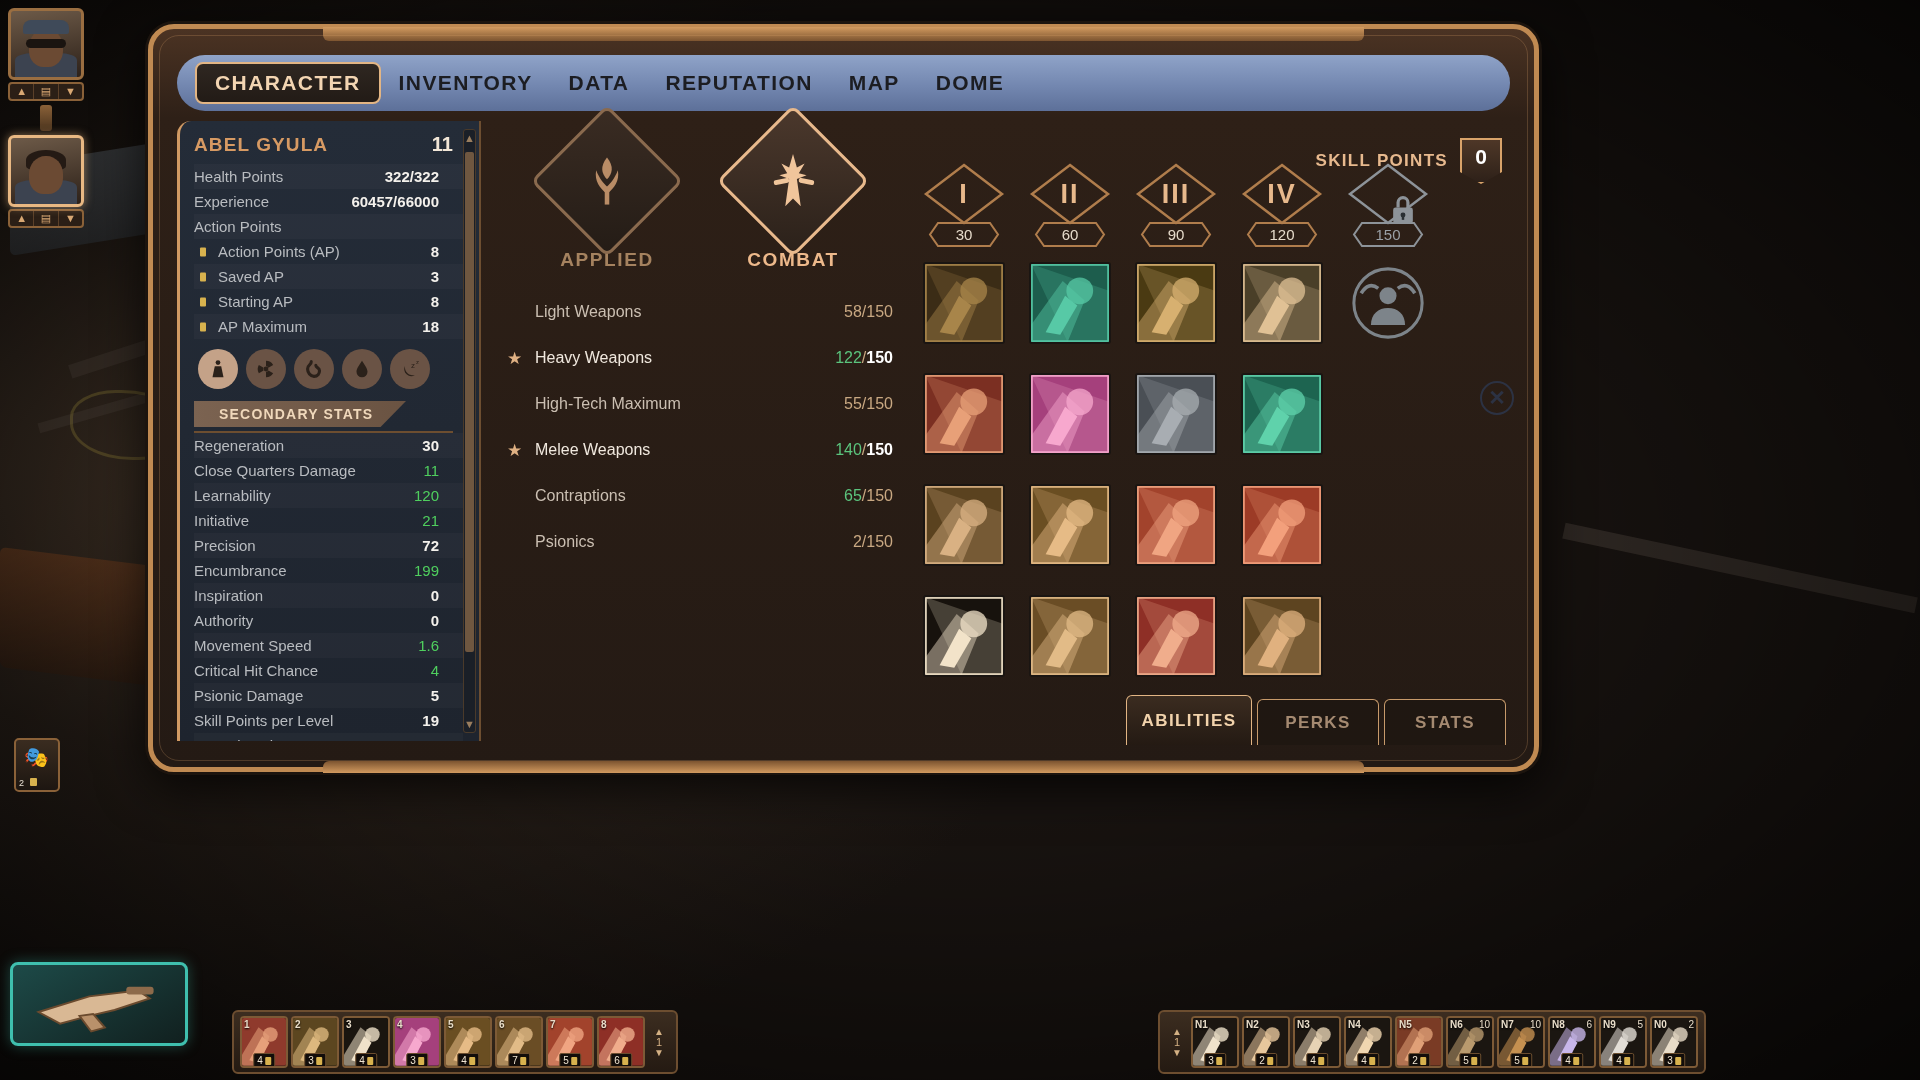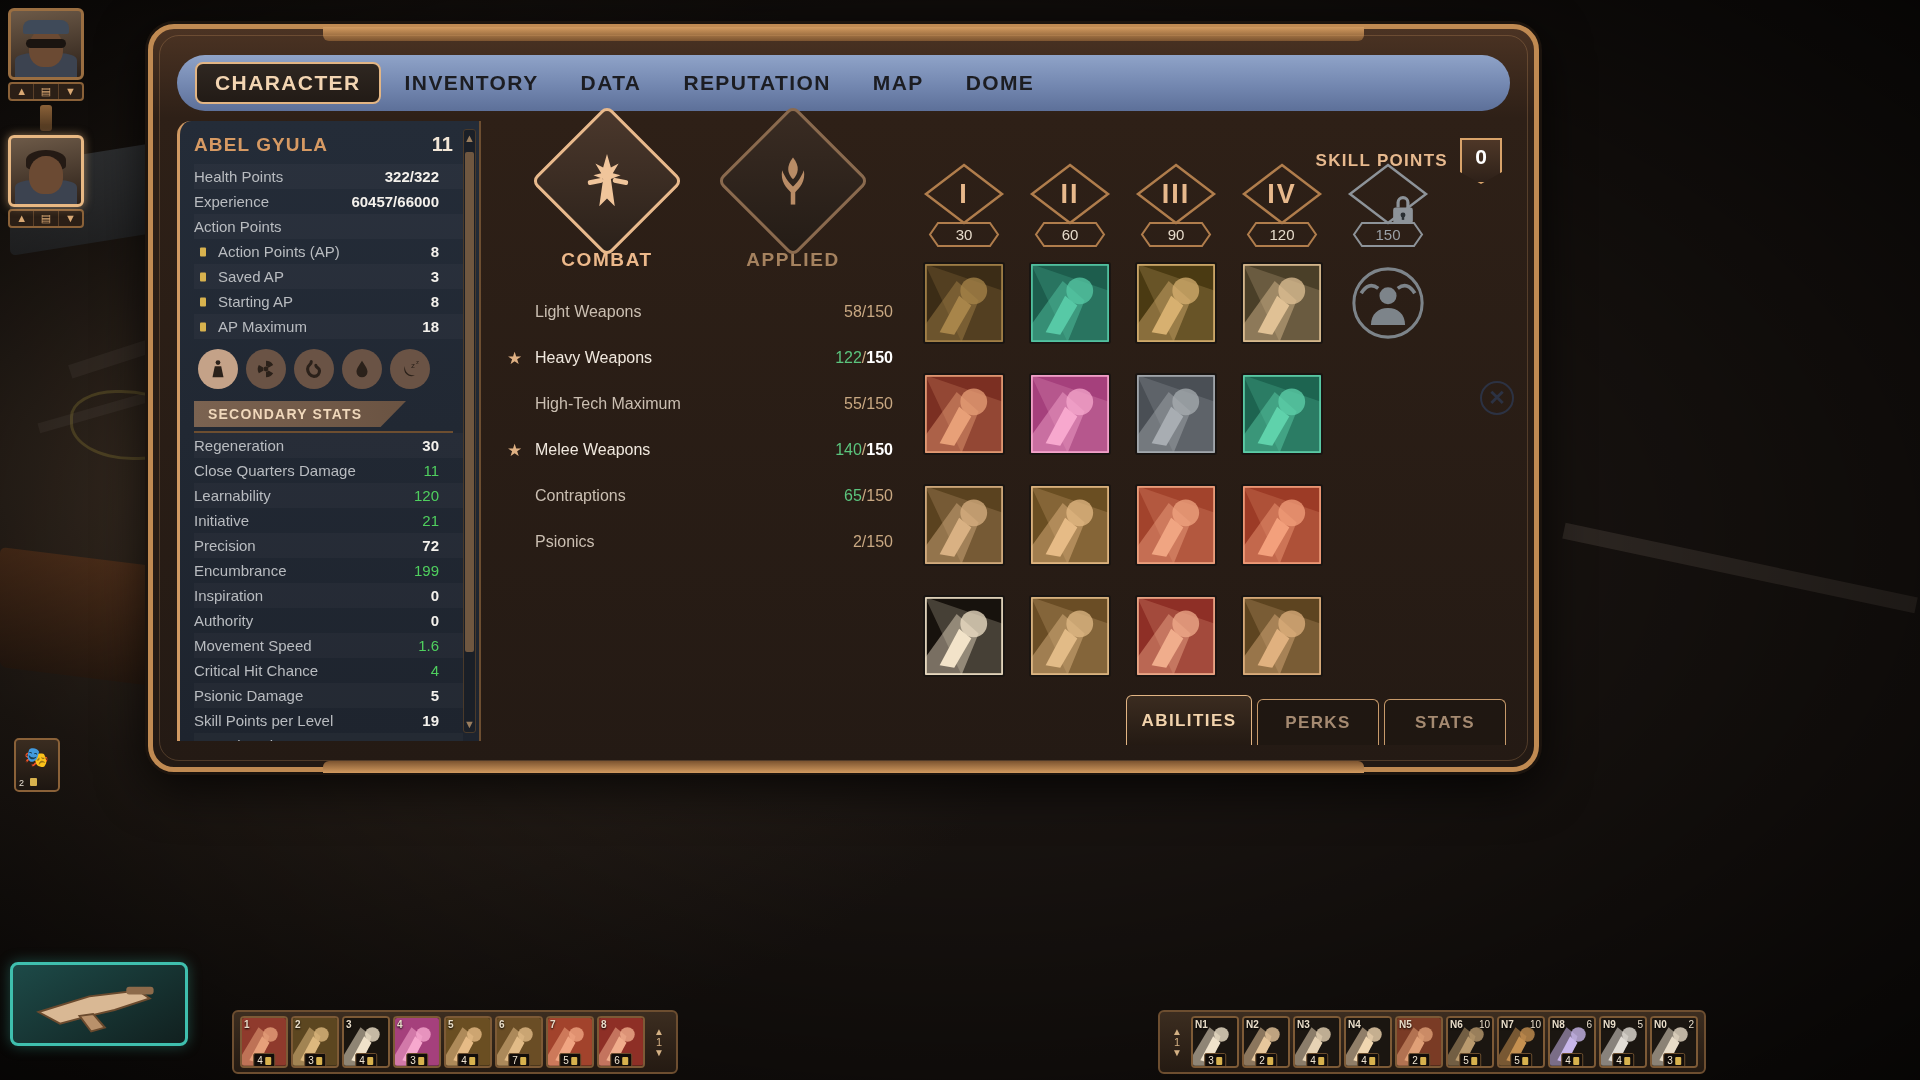--- a/index.html
+++ b/index.html
@@ -144,21 +144,21 @@
   }
 
   
   #tabbar {
     position: absolute; left: 24px; right: 24px; top: 26px; height: 56px;
     background: linear-gradient(180deg, #8fa3c8 0%, #7387b0 55%, #5d7099 100%);
     border-radius: 28px;
     display: flex; align-items: center; padding-left: 18px;
   }
   .tab {
-    padding: 7px 18px; margin-right: 6px;
+    padding: 7px 18px; 
     font-size: 21px; letter-spacing: 1.4px; font-weight: bold;
     color: #1c1d22; cursor: pointer; border-radius: 8px;
     font-family: "Liberation Sans", sans-serif;
   }
   .tab.active {
     color: #f3d5b2;
     background: linear-gradient(#2f2721, #221b16);
     border: 2px solid #e2b584;
   }
   #close-btn {
@@ -209,21 +209,21 @@
     background: #6a5345; display: flex; align-items: center; justify-content: center;
     color: #2b211a;
   }
   .st-icon.lit { background: #c4a288; }
 
   #sec-header {
     margin: 4px 0 4px 0; height: 26px; width: 212px;
     background: linear-gradient(90deg, #7b6351, #6a5342);
     clip-path: polygon(0 0, 100% 0, 88% 100%, 0 100%);
     color: #f0d8bb; font-size: 14px; font-weight: bold; letter-spacing: 1.2px;
-    display: flex; align-items: center; padding-left: 14px;
+    display: flex; align-items: center; padding-left: 25px;
   }
   #sec-divider { height: 2px; background: #6d4e30; margin-right: 10px; }
 
   
   #stat-scroll {
     position: absolute; right: 3px; top: 8px; bottom: 8px; width: 13px;
     background: #1a1f27; border: 1px solid #4a3a2a; border-radius: 3px;
   }
   #stat-thumb { position: absolute; left: 1px; right: 1px; top: 22px; height: 500px; background: #6f5740; border-radius: 2px; }
   .scroll-ar { position: absolute; left: 0; right: 0; text-align: center; color: #9a7e5e; font-size: 11px; }
@@ -781,39 +781,39 @@
       </div>
       <div id="stat-scroll">
         <div class="scroll-ar" style="top:2px">▲</div>
         <div id="stat-thumb"></div>
         <div class="scroll-ar" style="bottom:2px">▼</div>
       </div>
     </div>
 
     <div id="skillcol">
       <div id="cat-diamonds">
+          <div class="cat dim">
+     <div class="dia">
+              <svg width="58" height="58" viewBox="0 0 64 64">
+                <path d="M32 6 C24 16 26 24 32 30 C38 24 40 16 32 6 Z" fill="#b98c66"></path>
+                <path d="M20 20 C18 32 24 40 32 46 C40 40 46 32 44 20 C40 30 36 34 32 38 C28 34 24 30 20 20 Z" fill="#b98c66"></path>
+                <path d="M32 40 L32 58" stroke="#b98c66" stroke-width="5"></path>
+              </svg>
+            </div>
+     <div class="cname">APPLIED</div>
+   </div>
           <div class="cat">
      <div class="dia">
               <svg width="62" height="62" viewBox="0 0 64 64">
                 <path d="M32 4 L36 18 L44 14 L38 24 L46 26 L36 30 L40 58 L32 50 L24 58 L28 30 L18 26 L26 24 L20 14 L28 18 Z" fill="#f0c59b"></path>
                 <rect x="12" y="30" width="16" height="5" rx="2" fill="#f0c59b" transform="rotate(-12 20 32)"></rect>
                 <rect x="38" y="30" width="16" height="5" rx="2" fill="#f0c59b" transform="rotate(12 46 32)"></rect>
               </svg>
             </div>
      <div class="cname">COMBAT</div>
-   </div>
-          <div class="cat dim">
-     <div class="dia">
-              <svg width="58" height="58" viewBox="0 0 64 64">
-                <path d="M32 6 C24 16 26 24 32 30 C38 24 40 16 32 6 Z" fill="#b98c66"></path>
-                <path d="M20 20 C18 32 24 40 32 46 C40 40 46 32 44 20 C40 30 36 34 32 38 C28 34 24 30 20 20 Z" fill="#b98c66"></path>
-                <path d="M32 40 L32 58" stroke="#b98c66" stroke-width="5"></path>
-              </svg>
-            </div>
-     <div class="cname">APPLIED</div>
    </div>
         </div>
       <div id="skill-list">
           <div class="skrow">
      <span class="star"></span>
      <span class="sname">Light Weapons</span>
      <span class="sval"><span class="cur">58</span>/<span class="max">150</span></span>
    </div>
           <div class="skrow fav">
      <span class="star">★</span>

